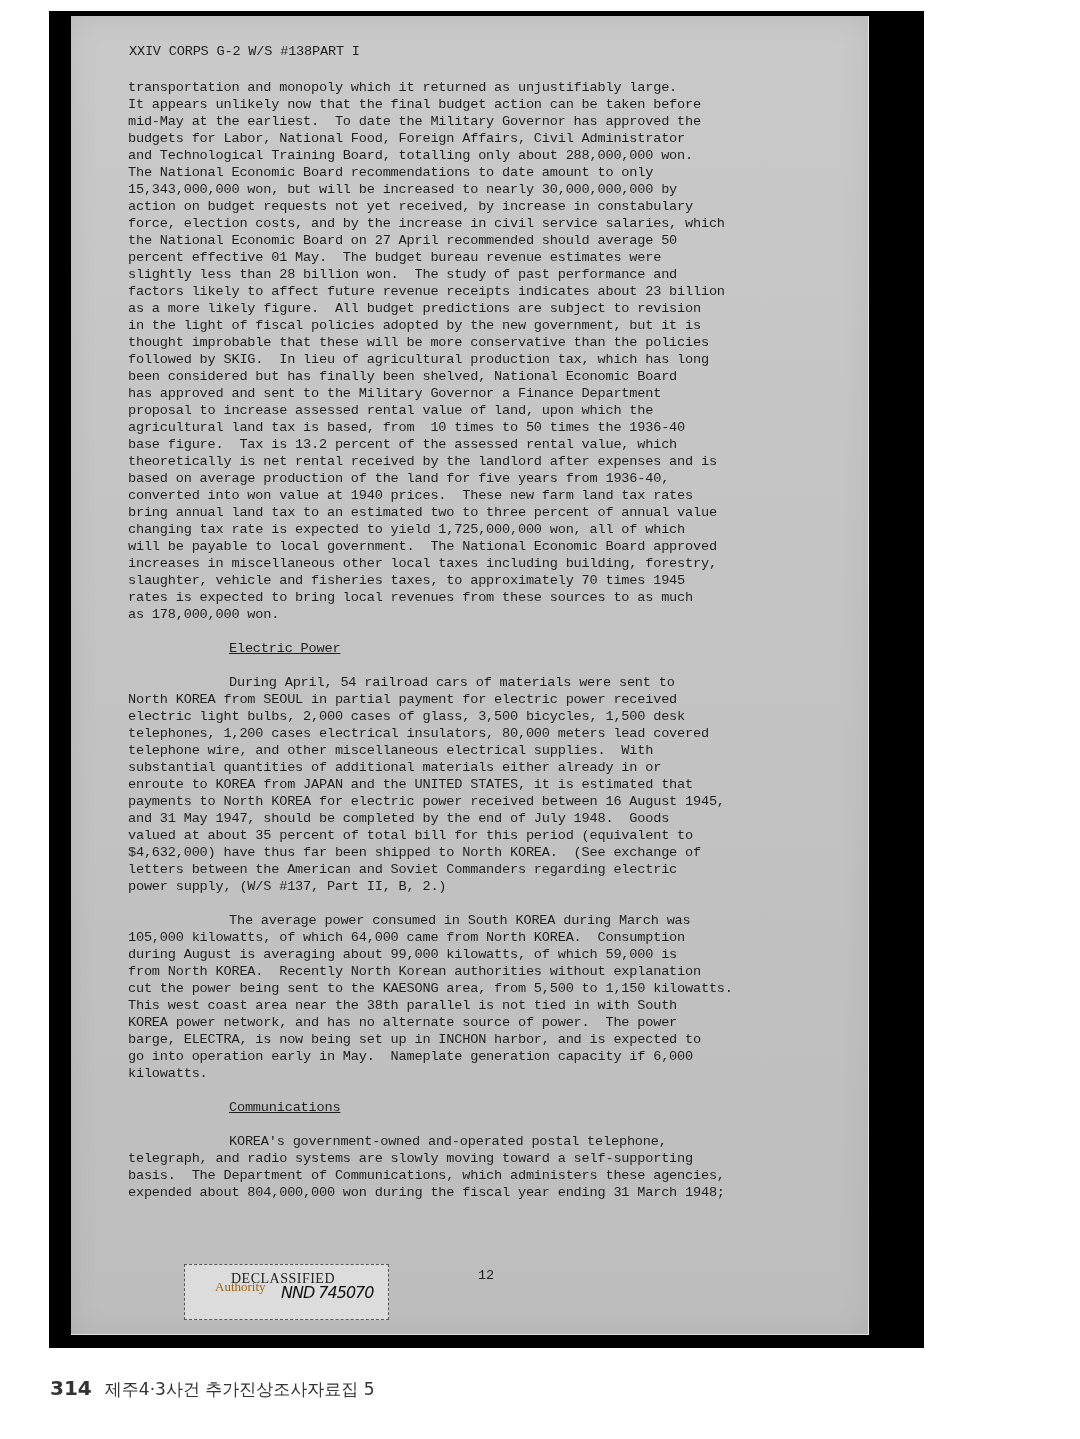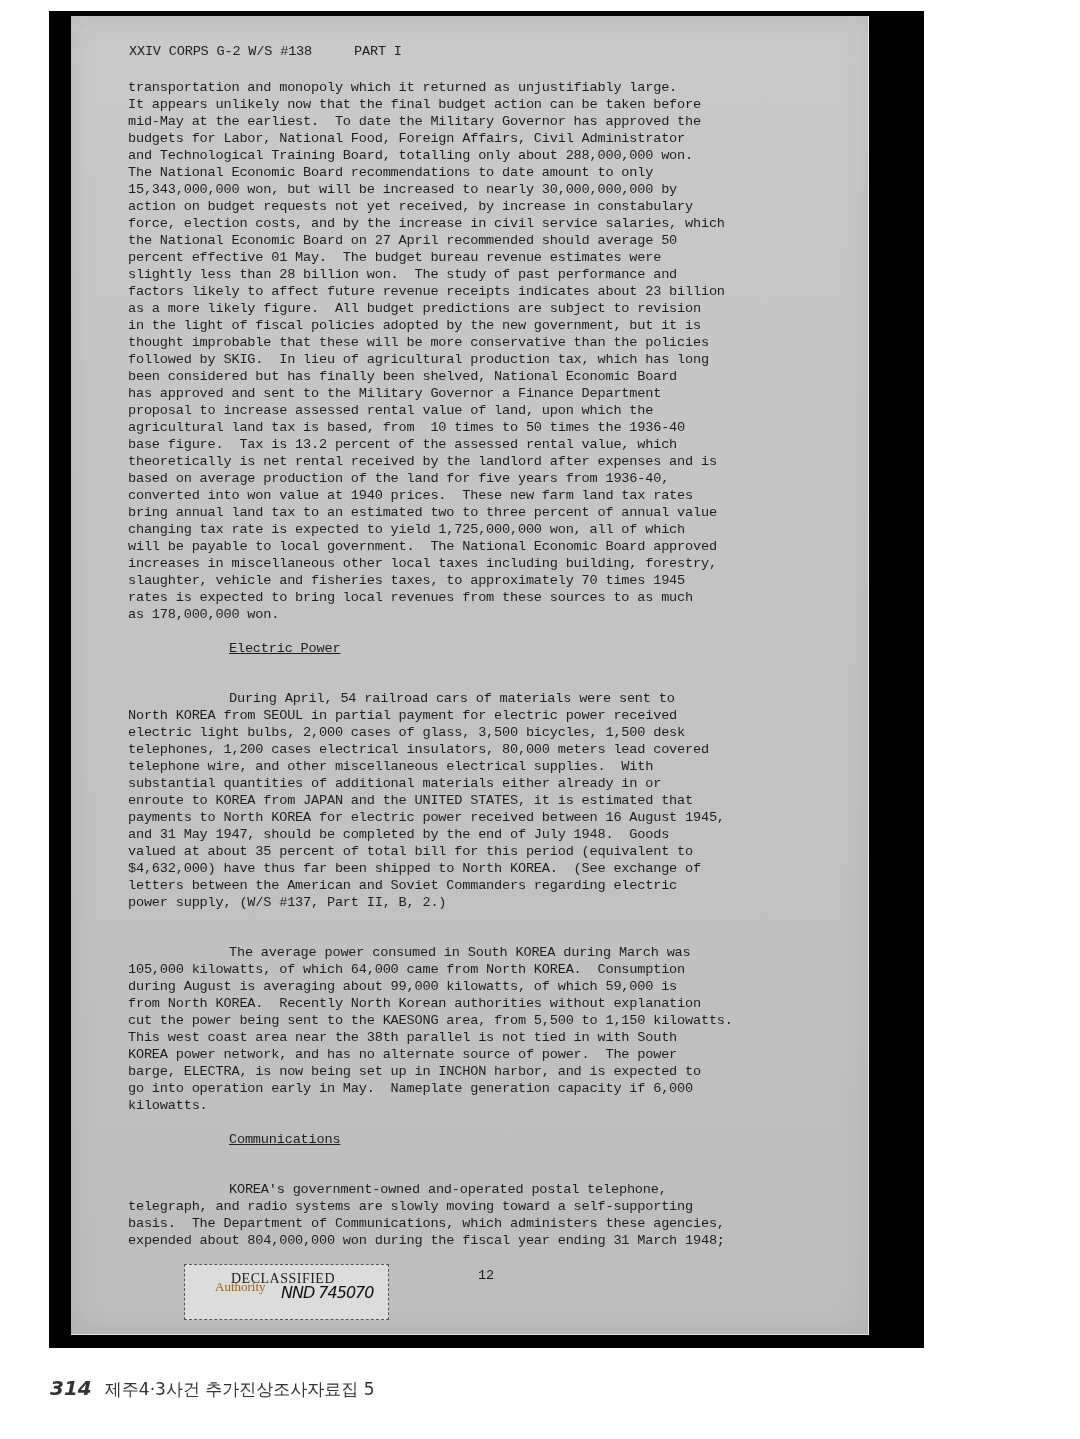--- a/index.html
+++ b/index.html
@@ -16,25 +16,25 @@
   }
   .typed {
     font-family: "Liberation Mono", "DejaVu Sans Mono", monospace;
     color: #1e1e1e;
     font-size: 13.6px;
     letter-spacing: -0.2px;
   }
   .header {
     position: absolute; left: 129px; top: 44px; white-space: pre;
   }
-  .header .part { margin-left: 42px; }
+  .header .part { }
   .lines { position: absolute; left: 128px; top: 79px; width: 700px; }
   .line { height: 17px; line-height: 17px; white-space: pre; }
   .heading-line { text-decoration: underline; padding-left: 101px; }
-  .indent { padding-left: 101px; margin-top: 16px; }
+  .indent { padding-left: 101px; }
   .gap { height: 17px; }
   .stamp {
     position: absolute; left: 112px; top: 1247px; width: 203px; height: 54px;
     background: #dcdcdc; border: 1px dashed #555;
   }
   .stamp .dec {
     position: absolute; left: 46px; top: 6px;
     font-family: "Liberation Serif", "DejaVu Serif", serif; font-weight: normal;
     font-size: 14px; color: #222; letter-spacing: 0.5px;
   }
@@ -45,21 +45,21 @@
   .stamp .num {
     position: absolute; left: 96px; top: 18px;
     font-family: "DejaVu Sans", sans-serif; font-style: italic; font-size: 16px; color: #111;
     letter-spacing: -1px;
   }
   .pageno { position: absolute; left: 407px; top: 1258px; }
   .footer {
     position: absolute; left: 50px; top: 1376px;
     font-family: "DejaVu Sans", "Liberation Sans", sans-serif; color: #333;
   }
-  .footer .num { font-weight: bold; font-size: 20px; margin-right: 8px; font-style: italic; }
+  .footer .num { font-weight: bold; font-size: 20px; margin-right: 8px; }
   .footer .title { font-size: 17px; text-align: center; }
 </style>
 </head>
 <body>
 
 <div class="frame">
   <div class="paper">
   </div>
 </div>
 

